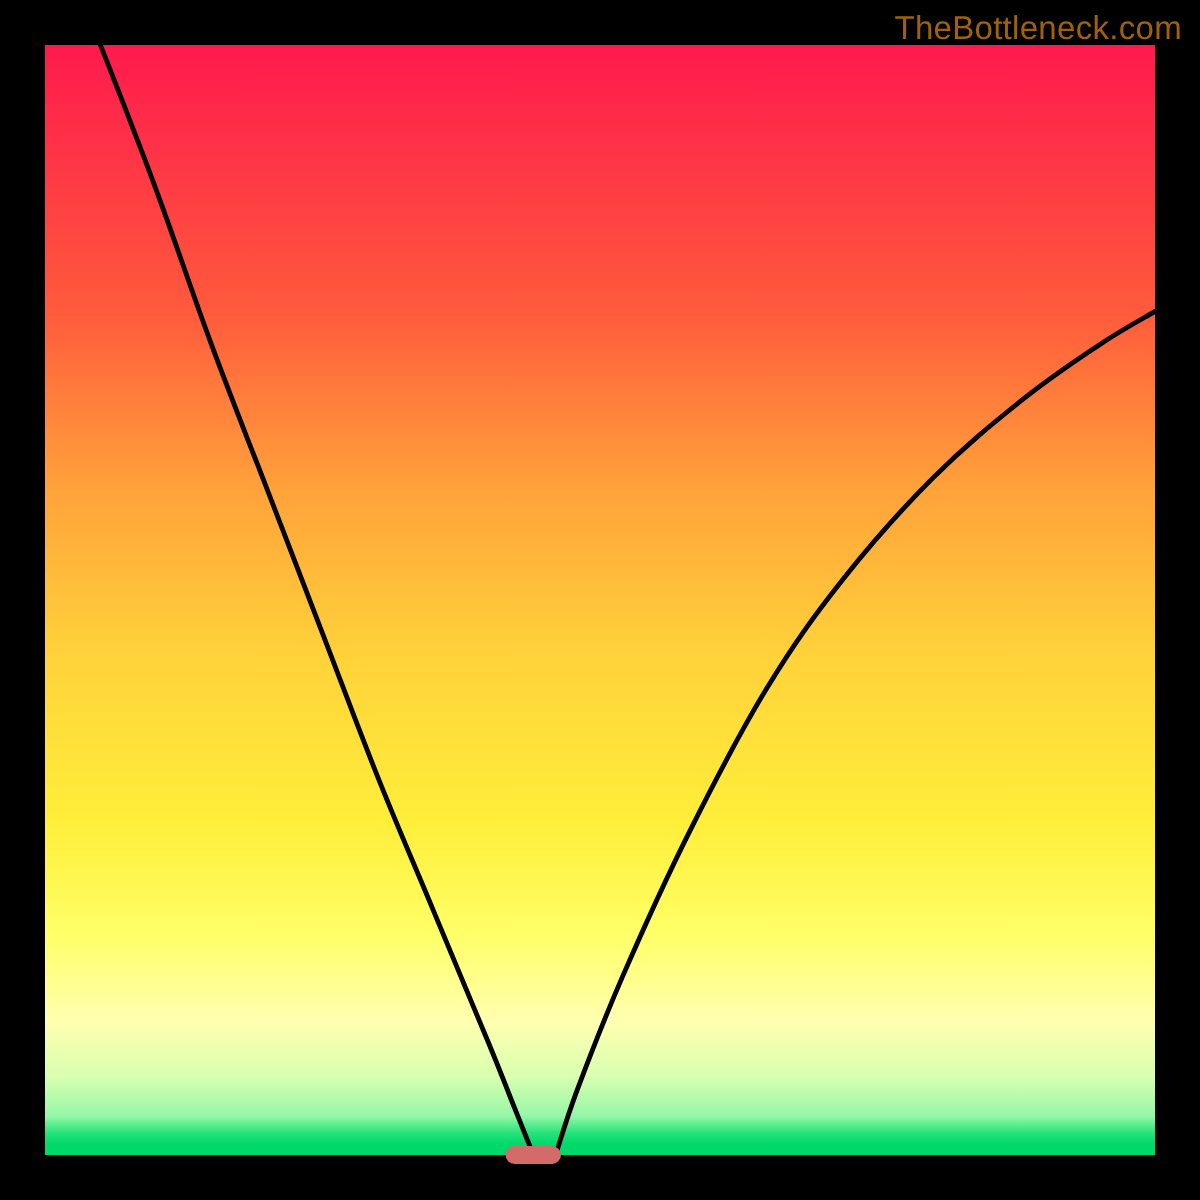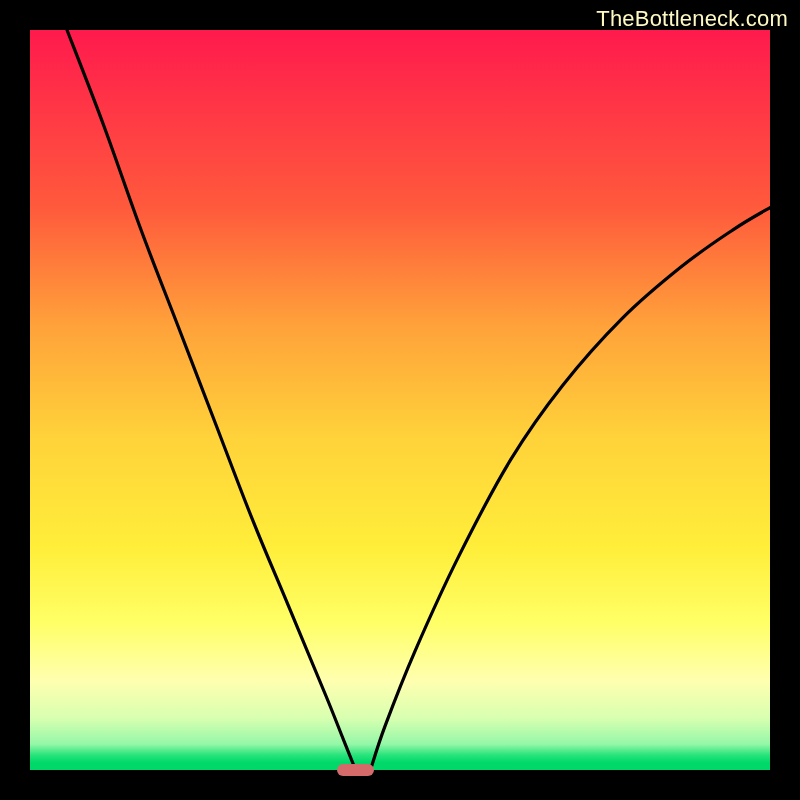--- a/index.html
+++ b/index.html
@@ -35,21 +35,21 @@
       #95f7a8 96.5%,
       #27e37a 98%,
       #00d96a 99%,
       #00d96a 100%
     );
   }
   .watermark {
     position: absolute;
     top: 6px;
     right: 12px;
-    color: #fef9c3;
+    color: #a16207;
     font-size: 22px;
     letter-spacing: 0.2px;
     user-select: none;
   }
   svg.curves {
     position: absolute;
     left: 0;
     top: 0;
     width: 740px;
     height: 740px;

